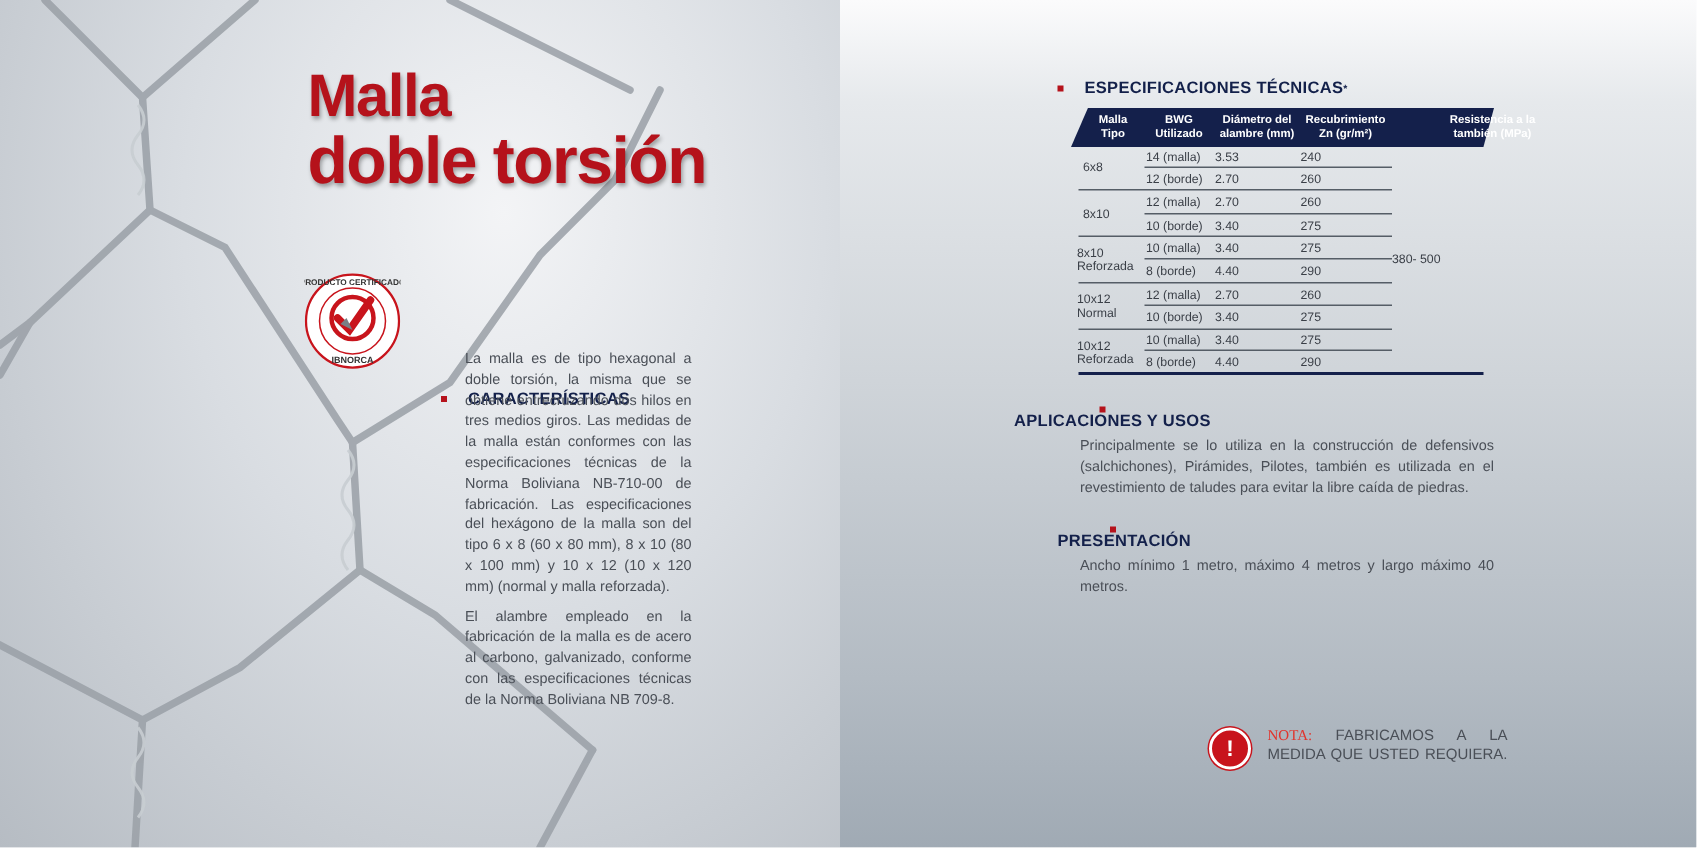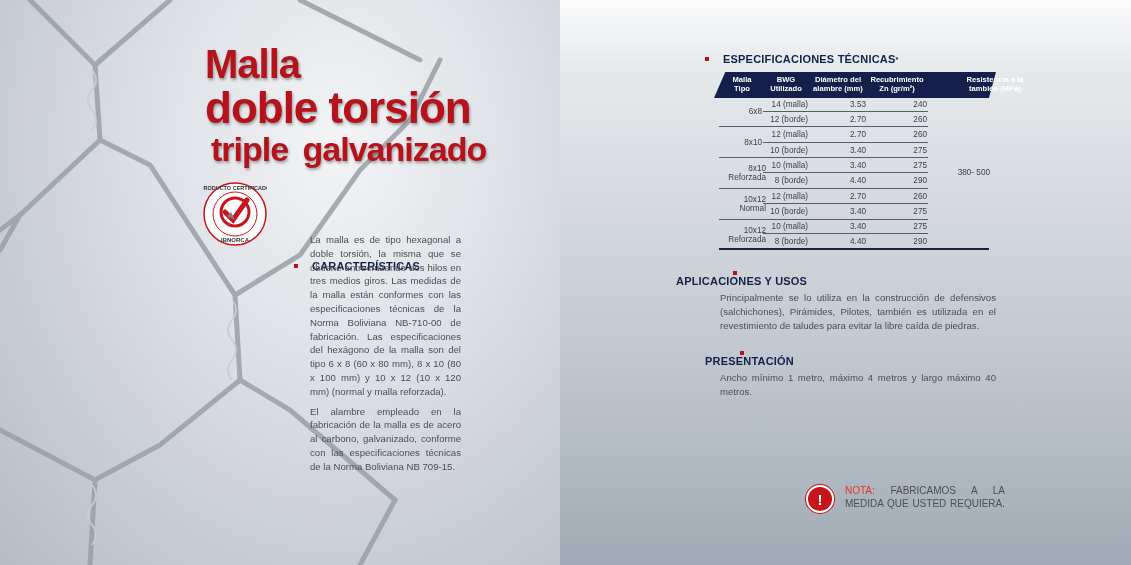--- a/index.html
+++ b/index.html
@@ -18,27 +18,27 @@
   .t3{font-size:34px;display:block;margin-left:6px;margin-top:2px;word-spacing:6px;}
   .badge{position:absolute;left:203px;top:182px;width:64px;height:64px;}
   .section-head{position:absolute;display:flex;align-items:center;color:#13204a;font-weight:bold;font-size:11px;letter-spacing:0.2px;}
   .bullet{width:4px;height:4px;background:#b5121b;margin-right:14px;display:inline-block;}
   .para{position:absolute;color:#4a4f57;font-size:9.6px;line-height:13.8px;text-align:justify;}
   .para p{margin:0 0 6px 0;}
   .thead-shape{position:absolute;left:714px;top:72px;width:282px;height:26px;background:#14204b;
     clip-path:polygon(4% 0,100% 0,97.5% 100%,0 100%);}
   .hdr{position:absolute;top:75px;color:#fff;font-weight:bold;font-size:7.6px;line-height:9px;text-align:center;}
   .row-line{position:absolute;height:1px;background:#555d66;}
-  .cell{position:absolute;font-size:8.2px;color:#3a3f47;text-align:right;}
+  .cell{position:absolute;font-size:8.2px;color:#3a3f47;text-align:left;}
   .footnote{position:absolute;left:704px;top:425px;width:292px;font-size:7.6px;line-height:11px;color:#3a3f47;text-align:justify;}
   .note{position:absolute;left:806px;top:484px;display:flex;align-items:flex-start;}
   .note-icon{width:24px;height:24px;border-radius:50%;background:#c8141c;border:2px solid #fff;box-shadow:0 0 0 1px #c8141c;
     color:#fff;font-weight:bold;font-size:15px;display:flex;align-items:center;justify-content:center;margin-right:11px;margin-top:1px;}
   .note-text{width:160px;font-size:10px;line-height:13px;color:#4a4f57;text-align:justify;text-align-last:justify;}
-  .note-text .lbl{color:#e2332b;}
+  .note-text .lbl{color:#e2332b;font-family:Liberation Serif, serif;}
 </style>
 </head>
 <body>
 
 <div class="page">
   <div class="left-bg"></div>
   <div class="right-bg"></div>
 
   <svg class="mesh" width="1131" height="565">
     <g fill="none" stroke="#9aa0a7" stroke-width="5" stroke-linecap="round" opacity="0.85">
@@ -56,40 +56,39 @@
     <g fill="none" stroke="#c8cdd2" stroke-width="2" opacity="0.9">
       <path d="M92 70 q8 10 0 20 q-8 10 0 20 q8 10 0 20"></path>
       <path d="M232 300 q8 10 0 20 q-8 10 0 20 q8 10 0 20 q-8 10 0 20"></path>
       <path d="M92 485 q8 10 0 20 q-8 10 0 20 q8 10 0 20"></path>
     </g>
   </svg>
 
   <div class="title">
     <span class="t1">Malla</span>
     <span class="t2">doble torsión</span>
-    <span class="t3">triple  galvanizado</span>
   </div>
 
   <svg class="badge" viewBox="0 0 64 64">
     <circle cx="32" cy="32" r="31" fill="#fff" stroke="#c8141c" stroke-width="1.5"></circle>
     <circle cx="32" cy="32" r="22" fill="#fff" stroke="#c8141c" stroke-width="1"></circle>
     <circle cx="32" cy="30" r="14" fill="none" stroke="#c8141c" stroke-width="3"></circle>
     <path d="M22 30 L30 38 L44 18" fill="none" stroke="#c8141c" stroke-width="5" stroke-linecap="round"></path>
     <path d="M24 34 L28 30 L32 38 Z" fill="#7a7f86"></path>
     <text x="32" y="8" font-size="5.5" text-anchor="middle" fill="#333" font-family="Liberation Sans, sans-serif" font-weight="bold">PRODUCTO CERTIFICADO</text>
     <text x="32" y="60" font-size="6" text-anchor="middle" fill="#333" font-family="Liberation Sans, sans-serif" font-weight="bold">IBNORCA</text>
   </svg>
 
   <div class="section-head" style="left:294px;top:224px;margin-top:36px;">
     <span class="bullet"></span>
     <span>CARACTERÍSTICAS</span>
   </div>
   <div class="para" style="left:310px;top:233px;width:151px;">
     <p>La malla es de tipo hexagonal a doble torsión, la misma que se obtiene entrecruzando dos hilos en tres medios giros. Las medidas de la malla están conformes con las especificaciones técnicas de la Norma Boliviana NB-710-00 de fabricación. Las especificaciones del hexágono de la malla son del tipo 6 x 8 (60 x 80 mm), 8 x 10 (80 x 100 mm) y 10 x 12 (10 x 120 mm) (normal y malla reforzada).</p>
-    <p>El alambre empleado en la fabricación de la malla es de acero al carbono, galvanizado, conforme con las especificaciones técnicas de la Norma Boliviana NB 709-15.</p>
+    <p>El alambre empleado en la fabricación de la malla es de acero al carbono, galvanizado, conforme con las especificaciones técnicas de la Norma Boliviana NB 709-8.</p>
   </div>
 
   <div class="section-head" style="left:705px;top:53px;">
     <span class="bullet"></span>
     <span>ESPECIFICACIONES TÉCNICAS</span>
       <span style="font-size:7px;vertical-align:top;">*</span>
   </div>
 
   <div>
     <div class="thead-shape"></div>

